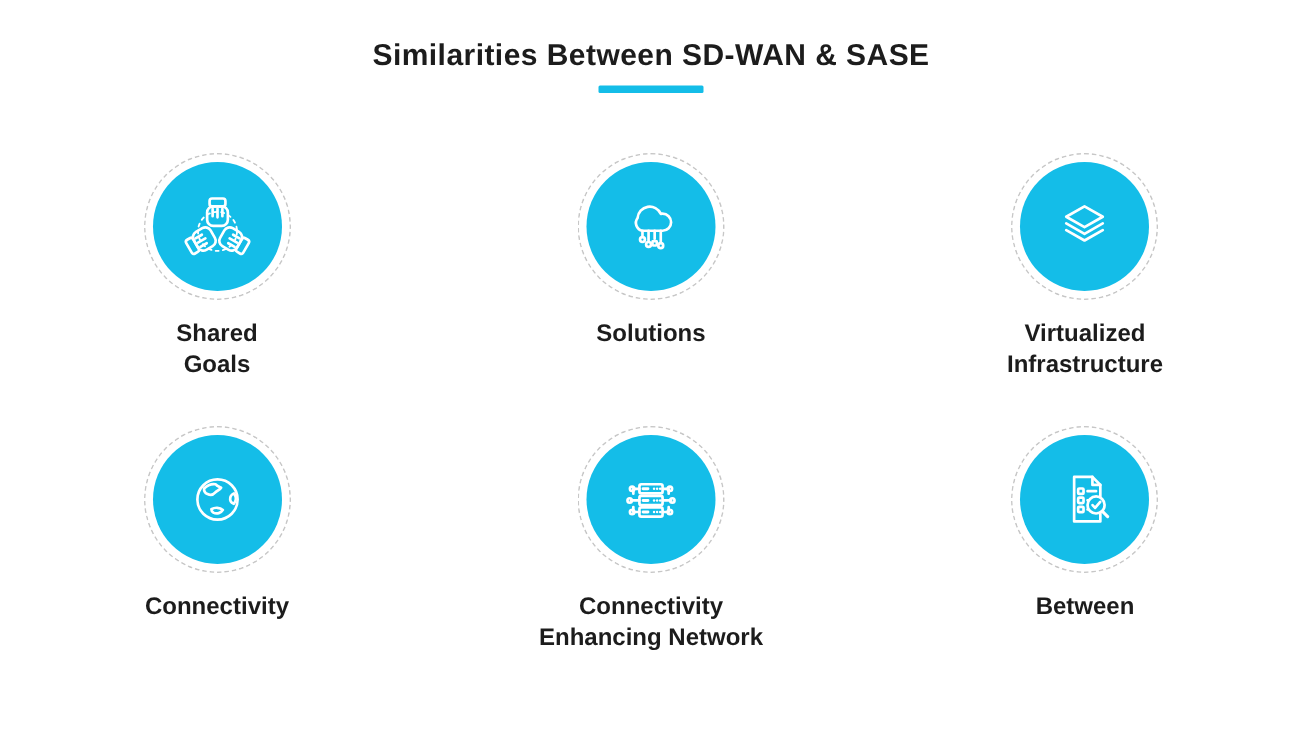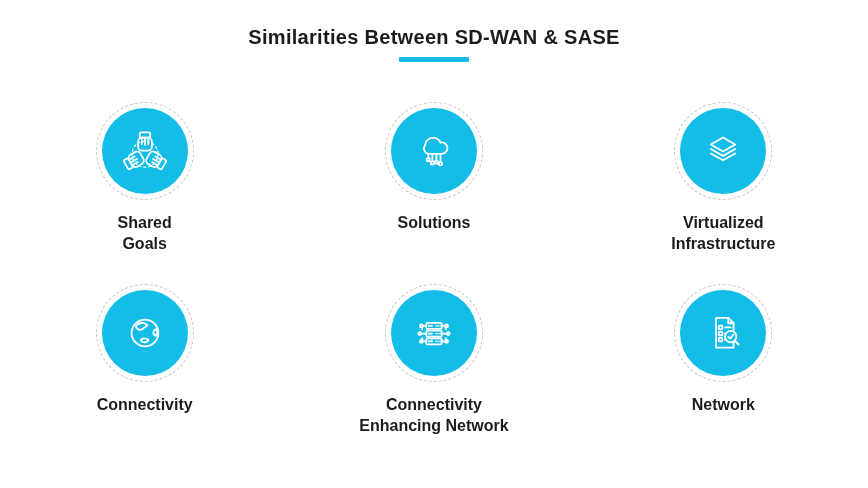--- a/index.html
+++ b/index.html
@@ -187,18 +187,18 @@
               <rect x="26.8" y="38" width="4.4" height="4.4" rx="0.8"></rect>
               <path d="M34.5 25.2 h7 M34.5 32.7 h4 M34.5 40.2 h3"></path>
               <circle cx="41.5" cy="36.5" r="7" style="fill:var(--accent,#14BDE8)"></circle>
               <path d="M38.6 36.6 l2.1 2.3 l4.2-5"></path>
               <path d="M46.7 41.7 l4.3 4.3" stroke-width="2.6"></path>
             </g>
           </svg>
         </div>
       </div>
       <div class="label">
-        <span>Network</span>
+        <span>Between</span>
       </div>
     </div>
 
   </div>
 </div>
 
 </body></html>

